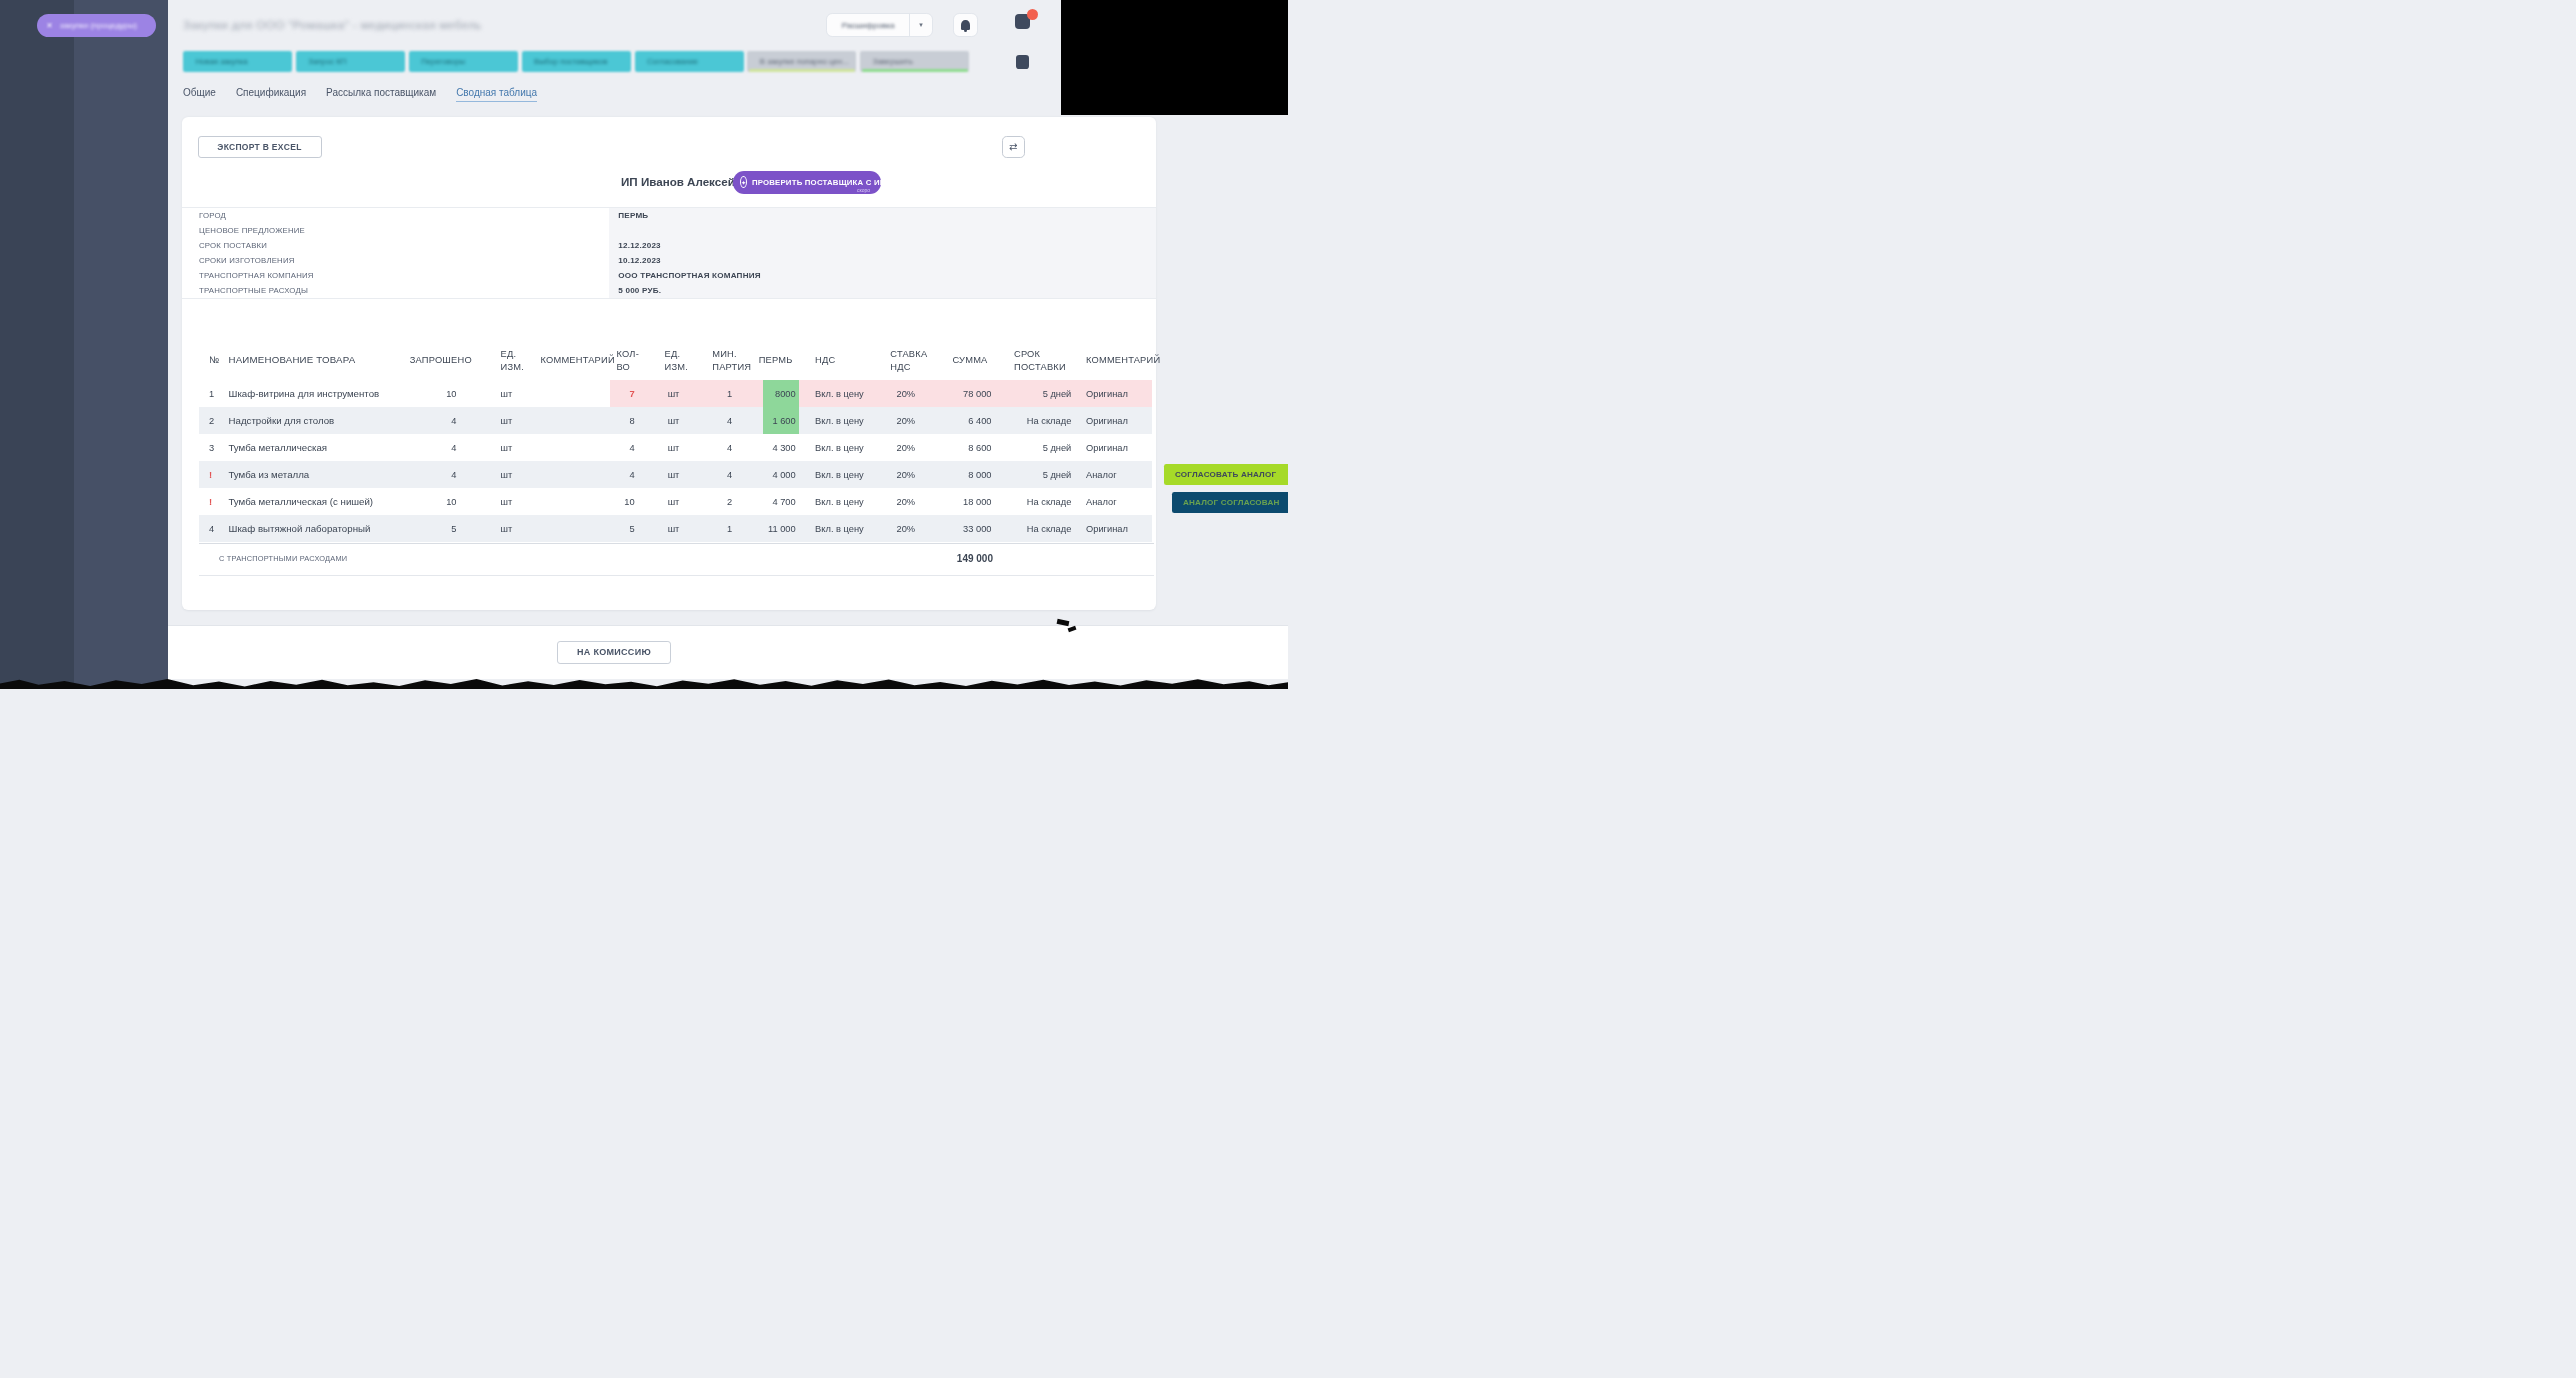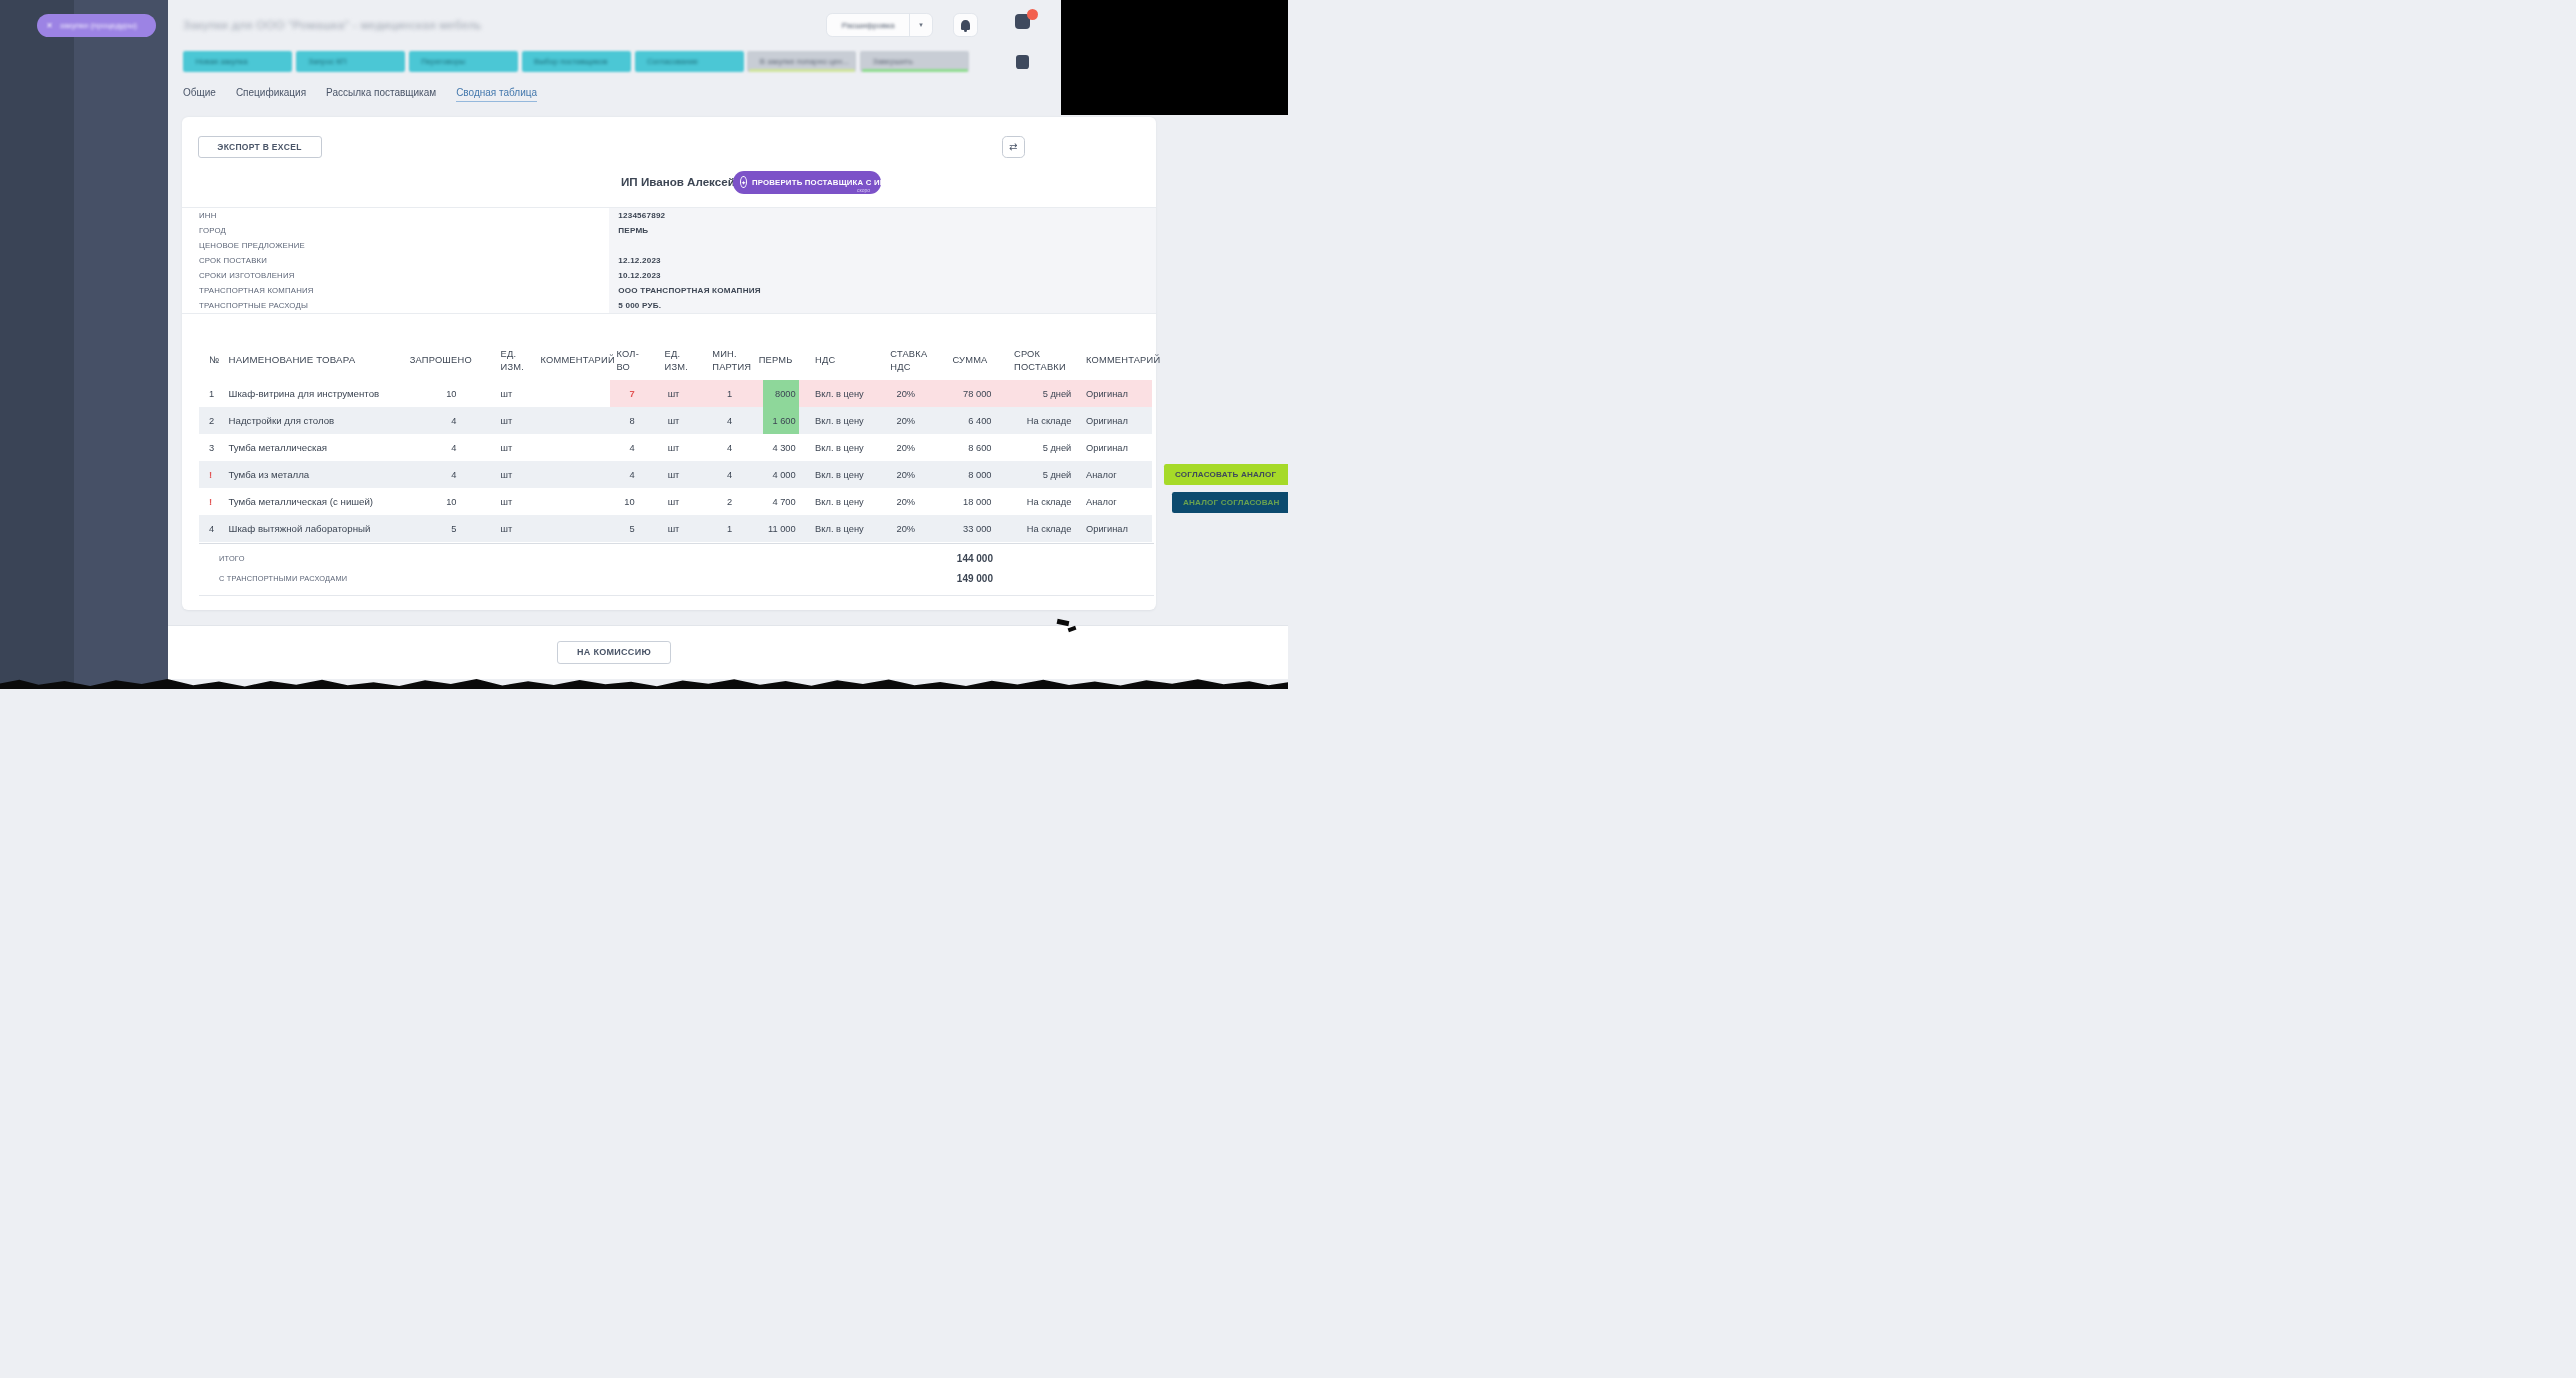--- a/index.html
+++ b/index.html
@@ -192,24 +192,20 @@
 
   <div class="supplier-name">ИП Иванов Алексей</div>
   <div class="ai-pill">
     <span class="ai-ring">✦</span>
     <span class="ai-lbl">ПРОВЕРИТЬ ПОСТАВЩИКА С ИИ</span>
     <span class="ai-soon">скоро</span>
   </div>
 
   <div class="info" id="info-list">
       <div class="info-row">
-        <div class="info-label">ИНН</div>
-        <div class="info-value">1234567892</div>
-      </div>
-      <div class="info-row">
         <div class="info-label">ГОРОД</div>
         <div class="info-value">ПЕРМЬ</div>
       </div>
       <div class="info-row">
         <div class="info-label">ЦЕНОВОЕ ПРЕДЛОЖЕНИЕ</div>
         <div class="info-value"></div>
       </div>
       <div class="info-row">
         <div class="info-label">СРОК ПОСТАВКИ</div>
         <div class="info-value">12.12.2023</div>
@@ -515,24 +511,20 @@
             <span class="val">Оригинал</span>
           </div>
         </div>
       </div>
   <div class="badge action" style="top: 123px;">СОГЛАСОВАТЬ АНАЛОГ</div>
       <div class="badge done" style="top: 151px;">АНАЛОГ СОГЛАСОВАН</div>
     </div>
 
   <div class="totals" id="totals">
       <div class="total-row">
-        <div class="total-label">ИТОГО</div>
-        <div class="total-value">144 000</div>
-      </div>
-      <div class="total-row">
         <div class="total-label">С ТРАНСПОРТНЫМИ РАСХОДАМИ</div>
         <div class="total-value">149 000</div>
       </div>
     </div>
 </div>
 
 <div class="footer">
   <div class="commission-btn">НА КОМИССИЮ</div>
 </div>
 

